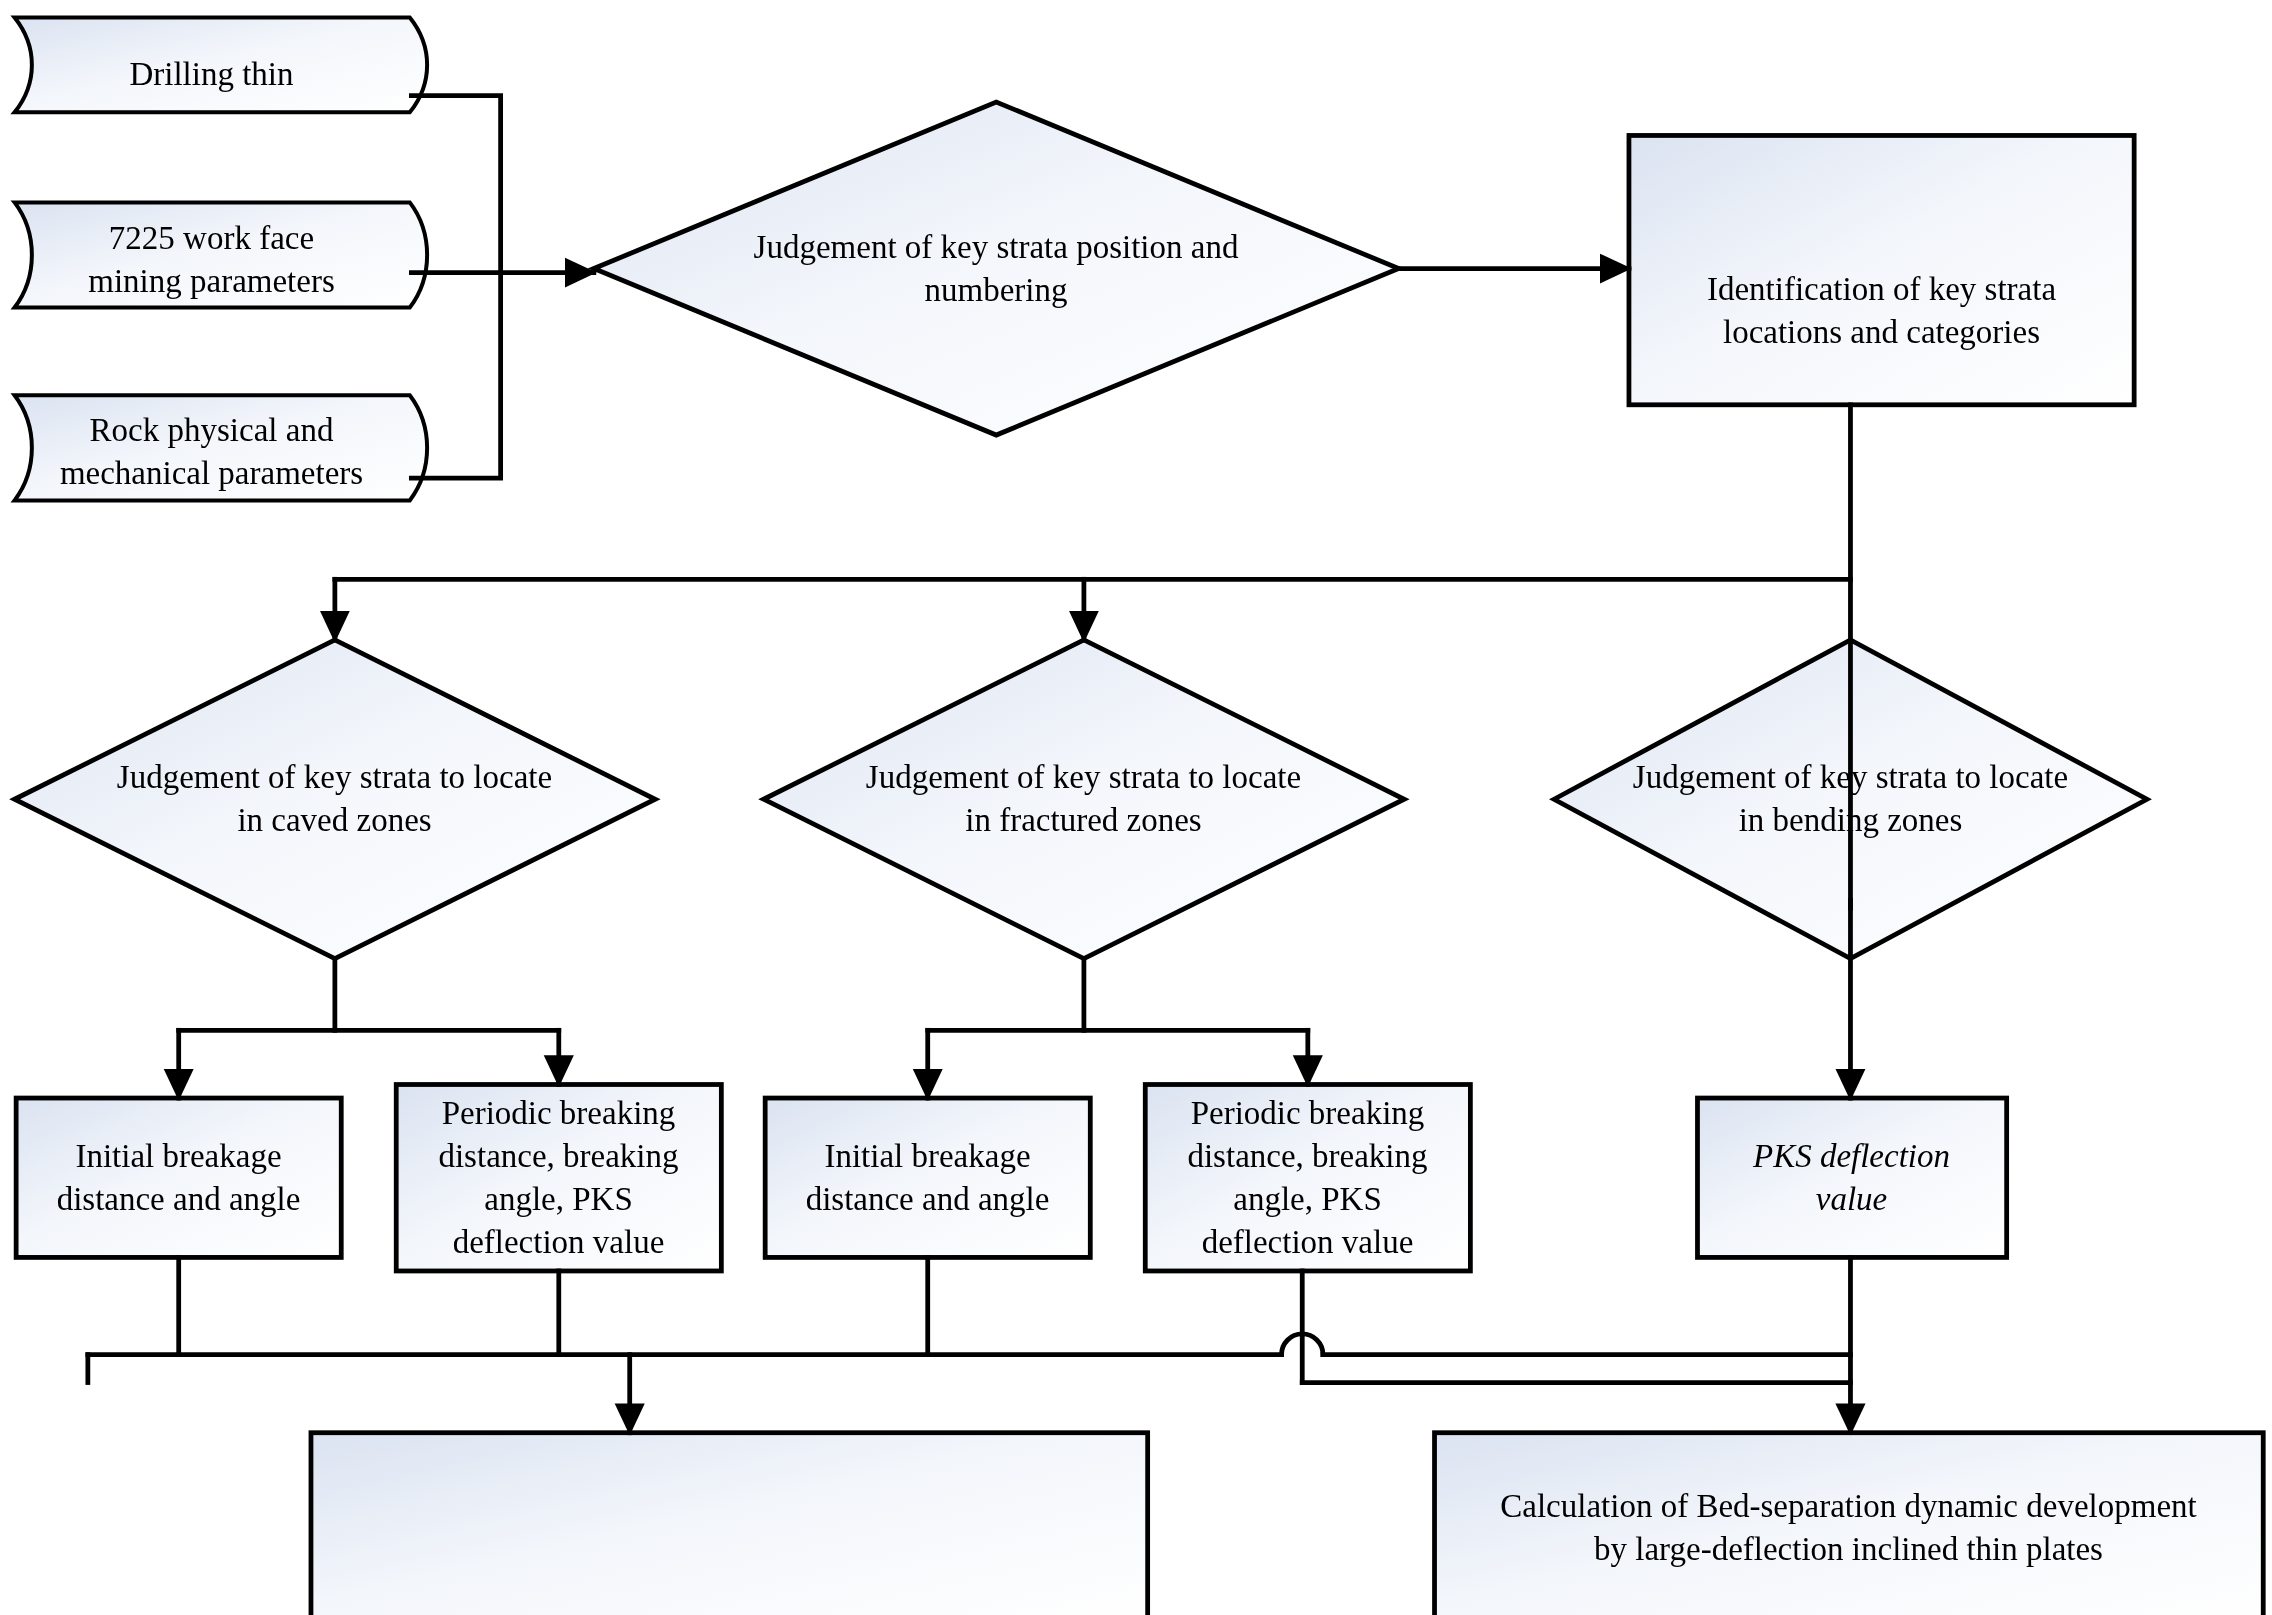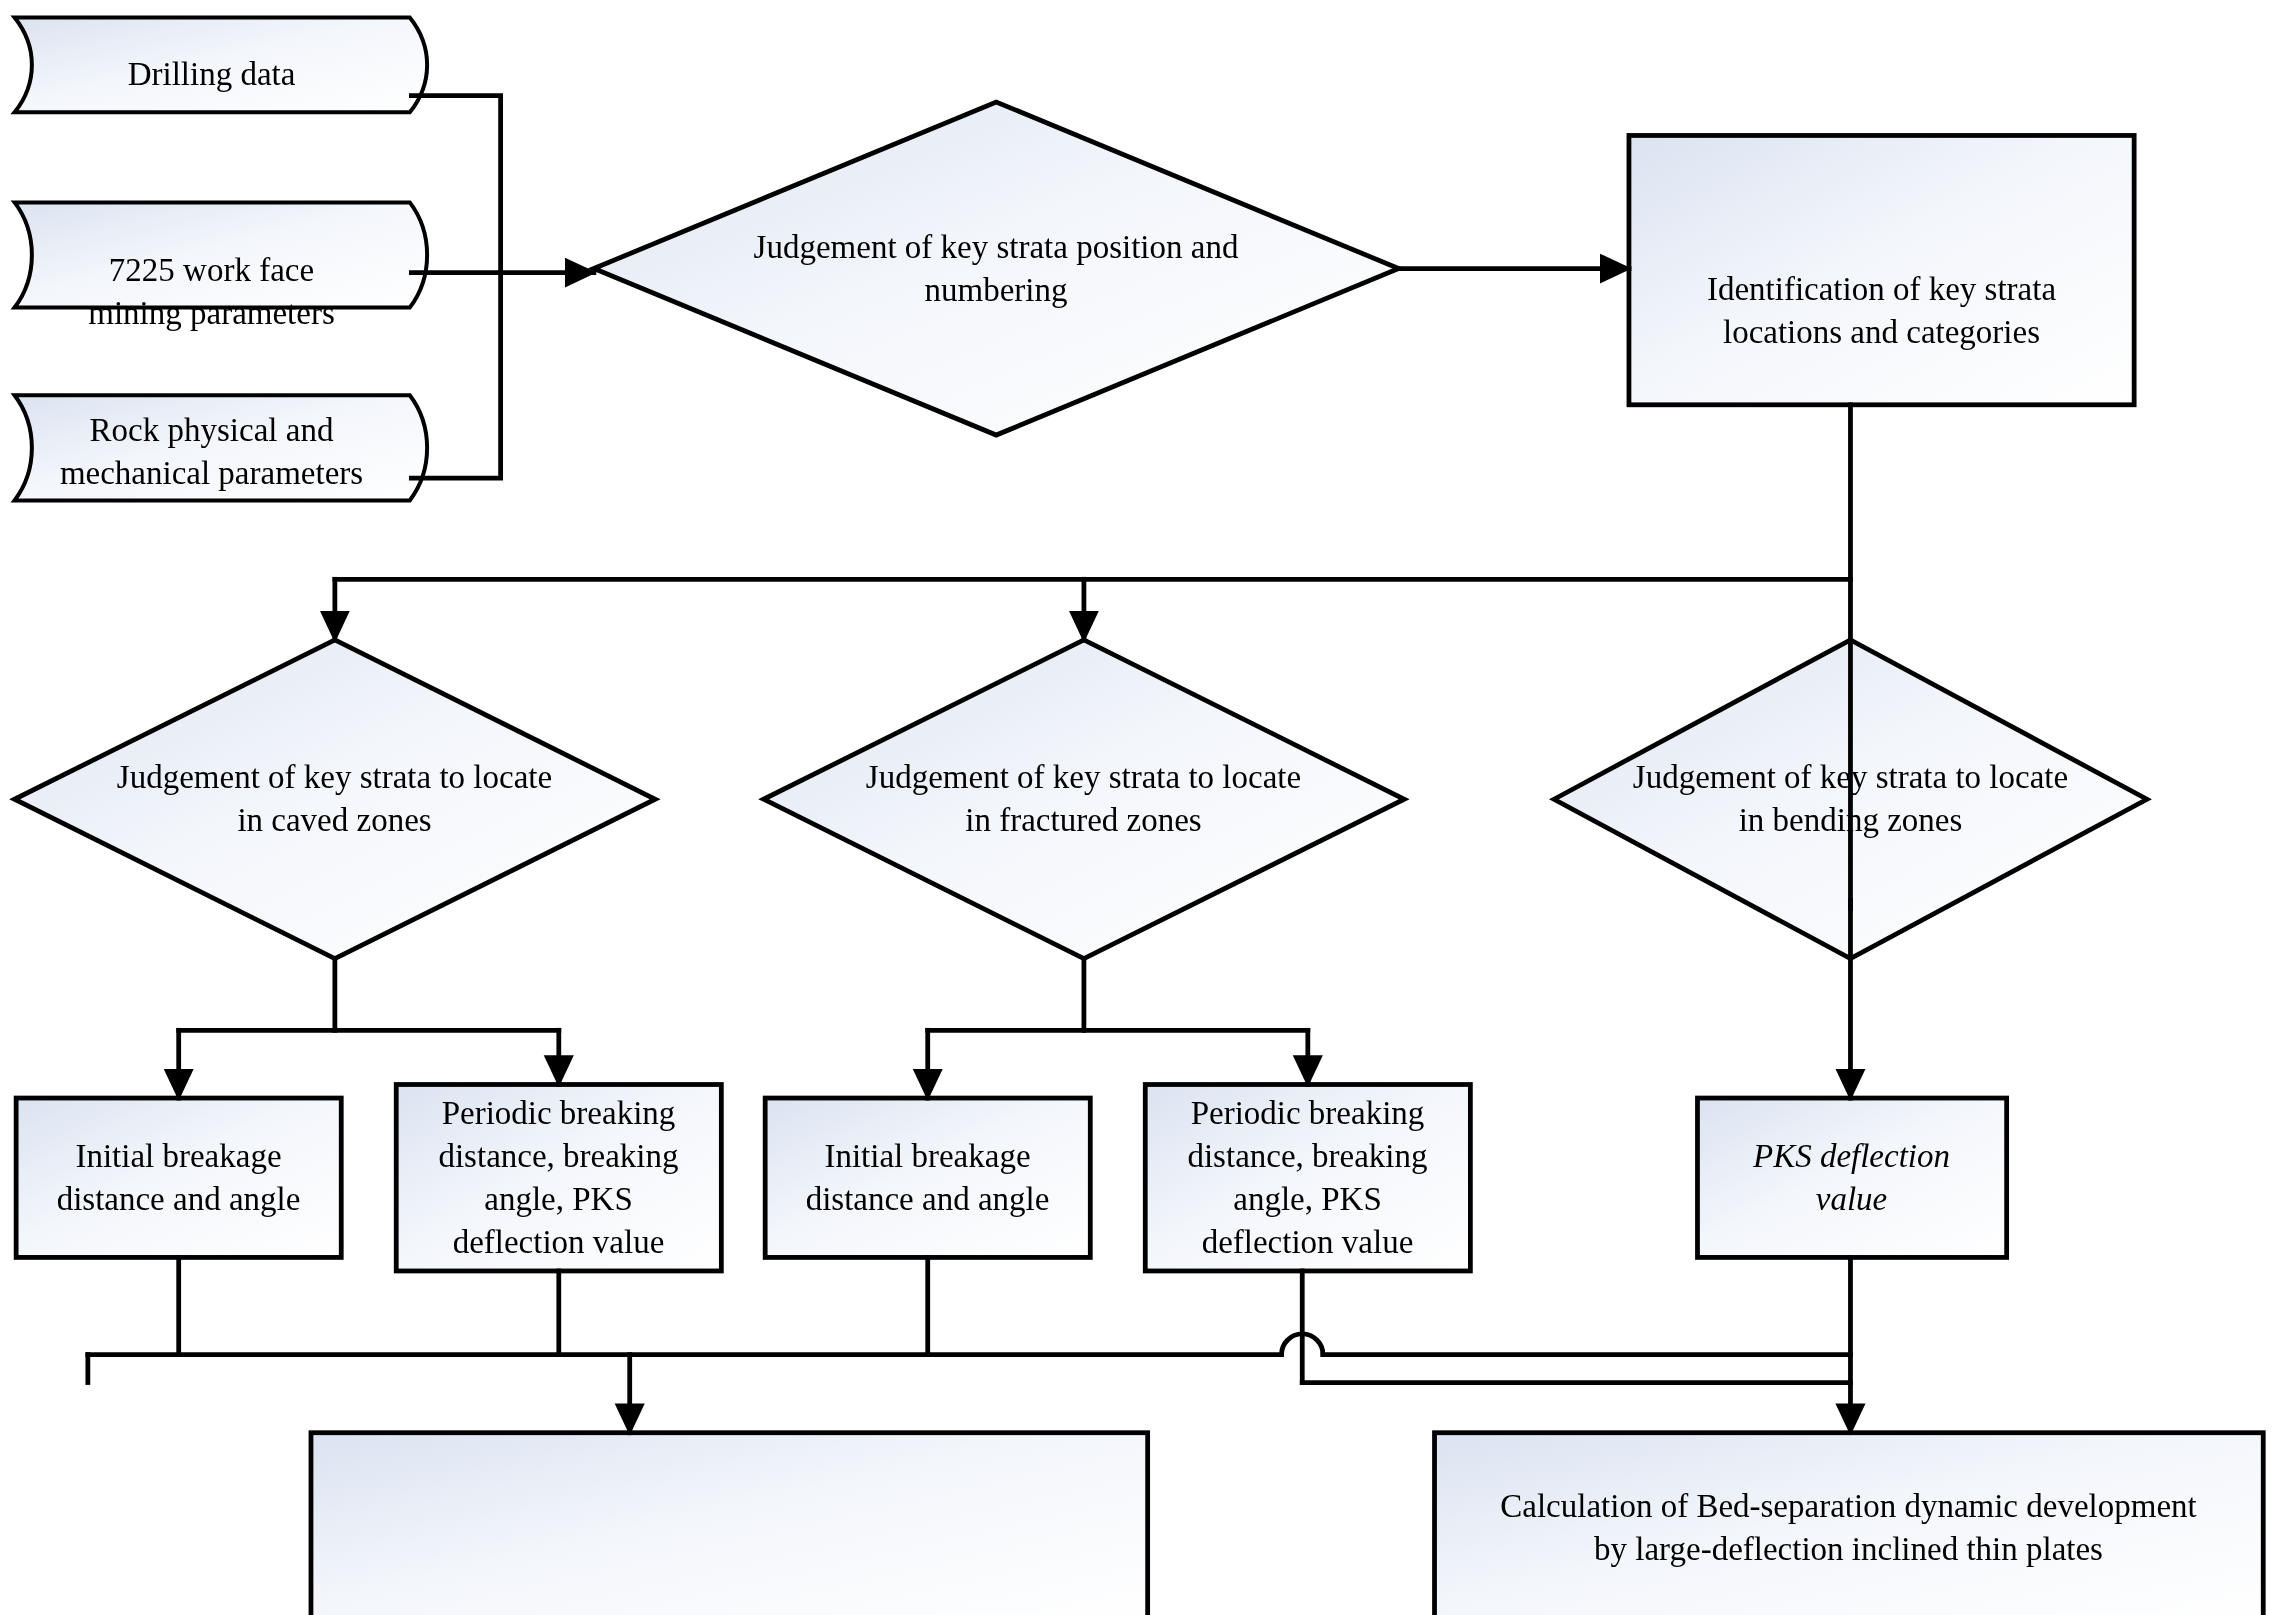--- a/index.html
+++ b/index.html
@@ -152,23 +152,23 @@
       <path d="M 790 1700 L 790 1798" marker-end="url(#arw)"></path>
 
       <path d="M 1634 1595 L 1634 1735"></path>
       <path d="M 1634 1735 L 2322 1735"></path>
       <path d="M 2322 1578 L 2322 1798" marker-end="url(#arw)"></path>
 
       <path d="M 1608 1700 A 26 26 0 0 1 1660 1700" fill="none"></path>
     </g>
   </svg>
 
-  <div class="node-label lbl-tape" style="left:32px; top:29px; width:359px; height:91px;">Drilling data</div>
-
-  <div class="node-label lbl-tape" style="left:32px; top:214px; width:359px; height:91px;margin-top:32px;">7225 work face
+  <div class="node-label lbl-tape" style="left:32px; top:29px; width:359px; height:91px;">Drilling thin</div>
+
+  <div class="node-label lbl-tape" style="left:32px; top:214px; width:359px; height:91px;">7225 work face
 mining parameters</div>
 
   <div class="node-label lbl-tape" style="left:32px; top:406px; width:359px; height:91px;">Rock physical and
 mechanical parameters</div>
 
   <div class="node-label lbl-dia" style="left:701px; top:223px; width:590px; height:92px;">Judgement of key strata position and
 numbering</div>
 
   <div class="node-label lbl-dia" style="left:54px; top:753px; width:561px; height:92px;">Judgement of key strata to locate
 in caved zones</div>

